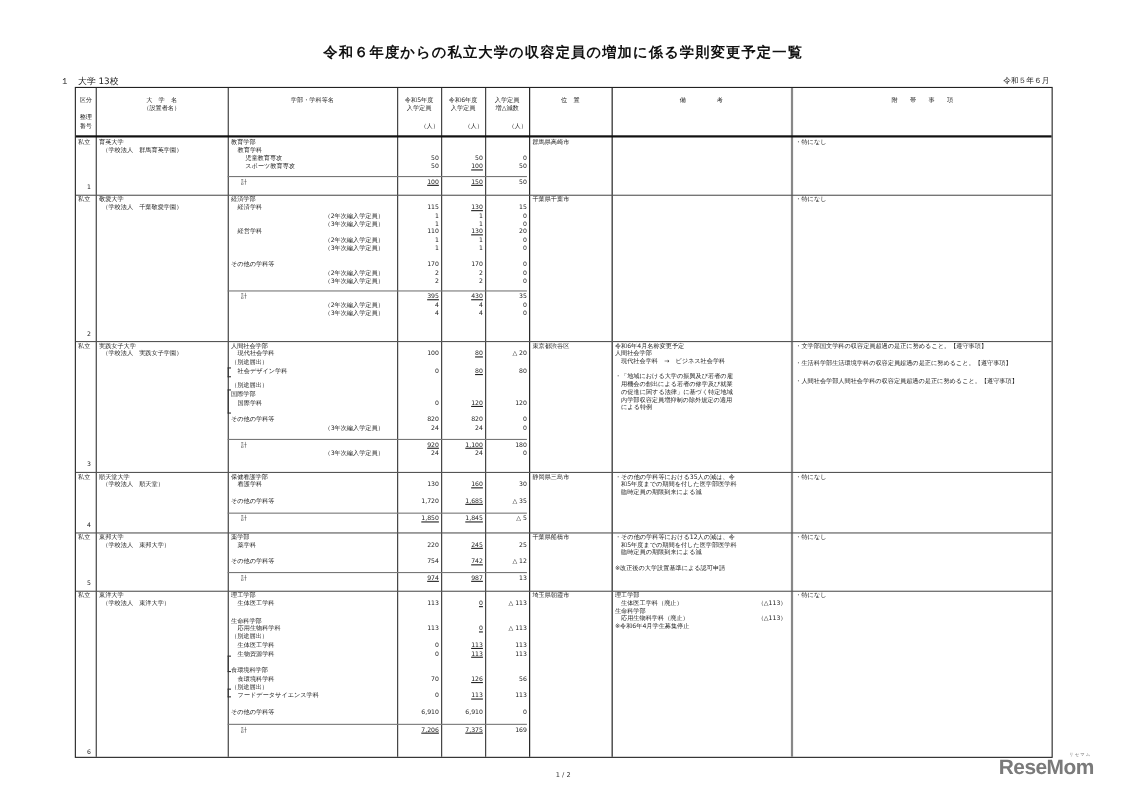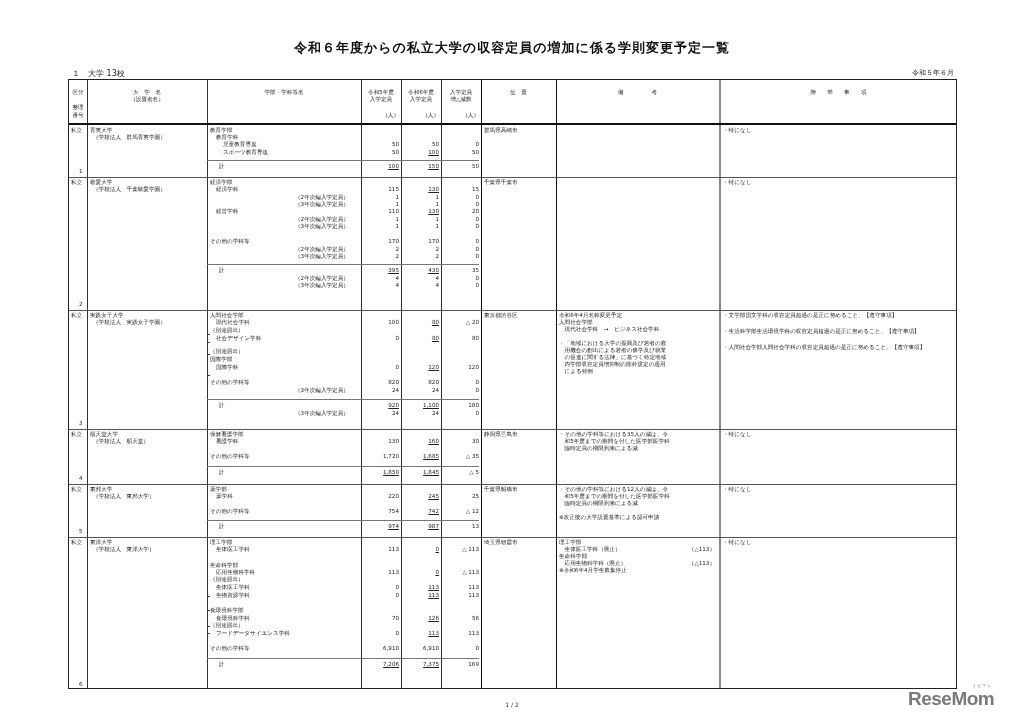--- a/index.html
+++ b/index.html
@@ -1,19 +1,19 @@
 <!DOCTYPE html>
 <html><head>
 <meta charset="utf-8">
 <style>
   * { box-sizing: border-box; margin: 0; padding: 0; }
   html, body { width: 1024px; height: 726px; background: #ffffff; overflow: hidden; }
   body { position: relative; font-family: "DejaVu Sans", sans-serif; color: #222; }
   .title { position: absolute; top: 39px; left: 0; width: 1024px; text-align: center; font-size: 13px; font-weight: bold; letter-spacing: 1px; color: #111; }
-  .section { position: absolute; top: 68px; left: 72px; font-size: 8px; color: #222; }
+  .section { position: absolute; top: 68px; left: 55px; font-size: 8px; color: #222; }
   .date { position: absolute; top: 68px; right: 70px; font-size: 7px; color: #222; }
   .page-num { position: absolute; top: 701px; left: 0; width: 1024px; text-align: center; font-size: 6px; color: #333; }
   .logo { position: absolute; top: 688px; left: 908px; font-size: 19px; font-weight: bold; color: #7a7a7a; letter-spacing: -0.5px; font-family: "Liberation Sans", sans-serif; }
   .logo small { position: absolute; top: -5px; right: 2px; font-size: 4px; font-weight: normal; letter-spacing: 1px; }
 
   .tbl { position: absolute; left: 68px; top: 79px; width: 889px; height: 610px; border: 1.5px solid #222; }
   .vline { position: absolute; top: 0; bottom: 0; width: 0; border-left: 1px solid #333; }
   .vline.thick { border-left: 1.5px solid #111; }
   .vline.gray { border-left: 2px solid #888; }
   .hline { position: absolute; left: 0; right: 0; height: 0; border-top: 1px solid #555; }

